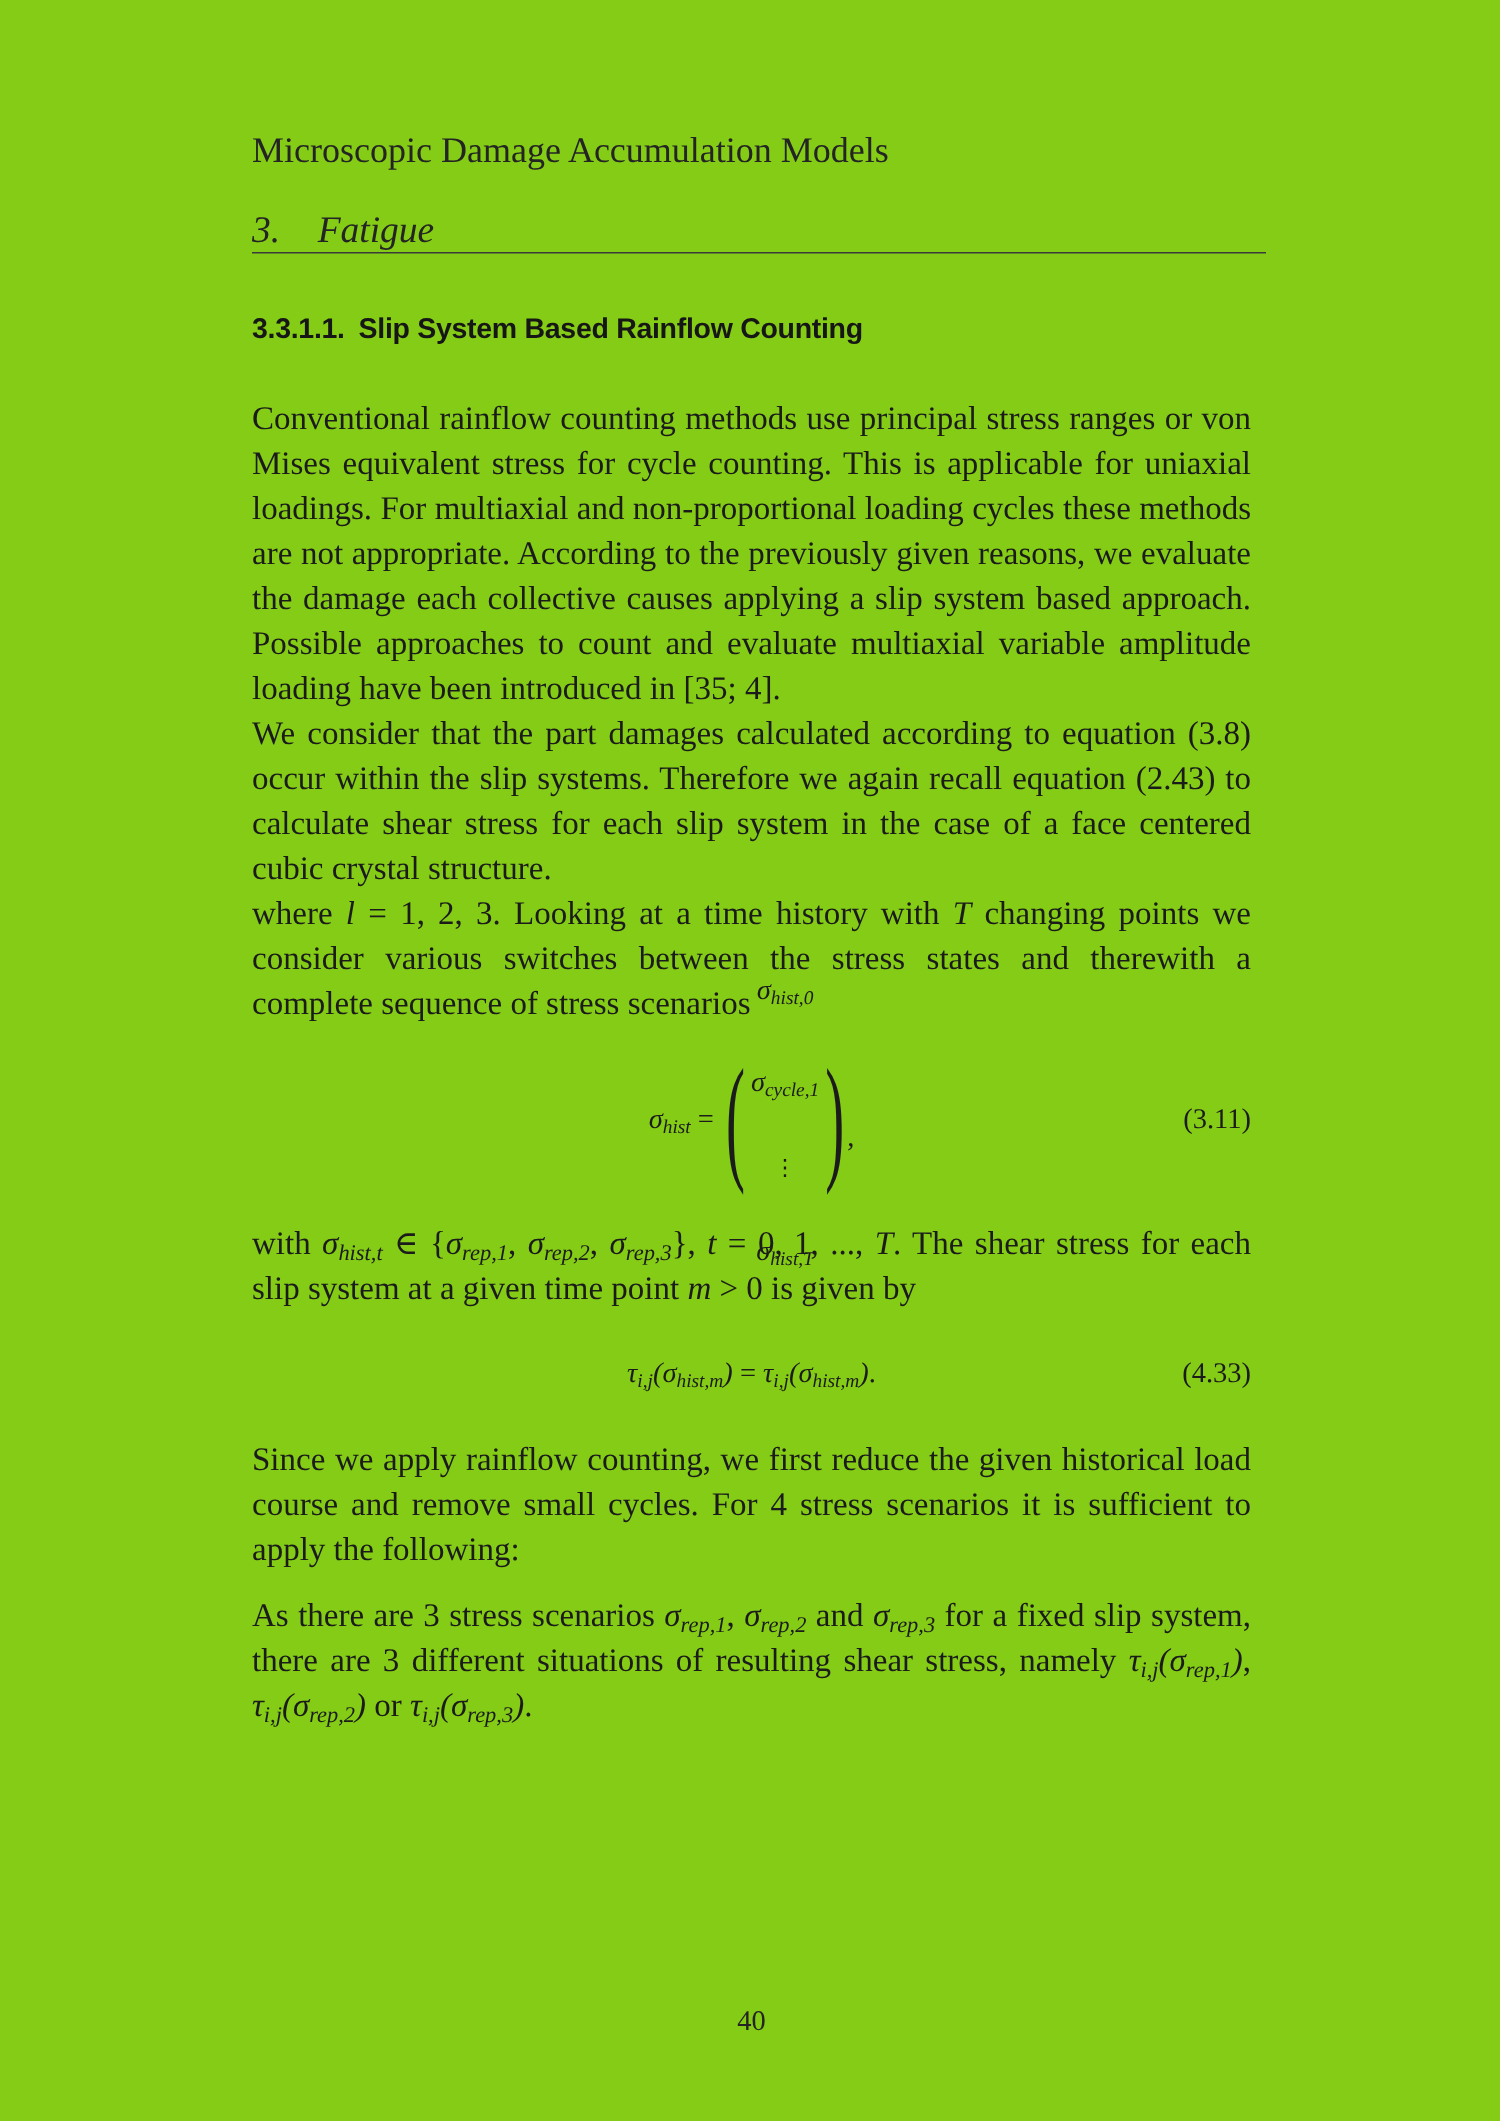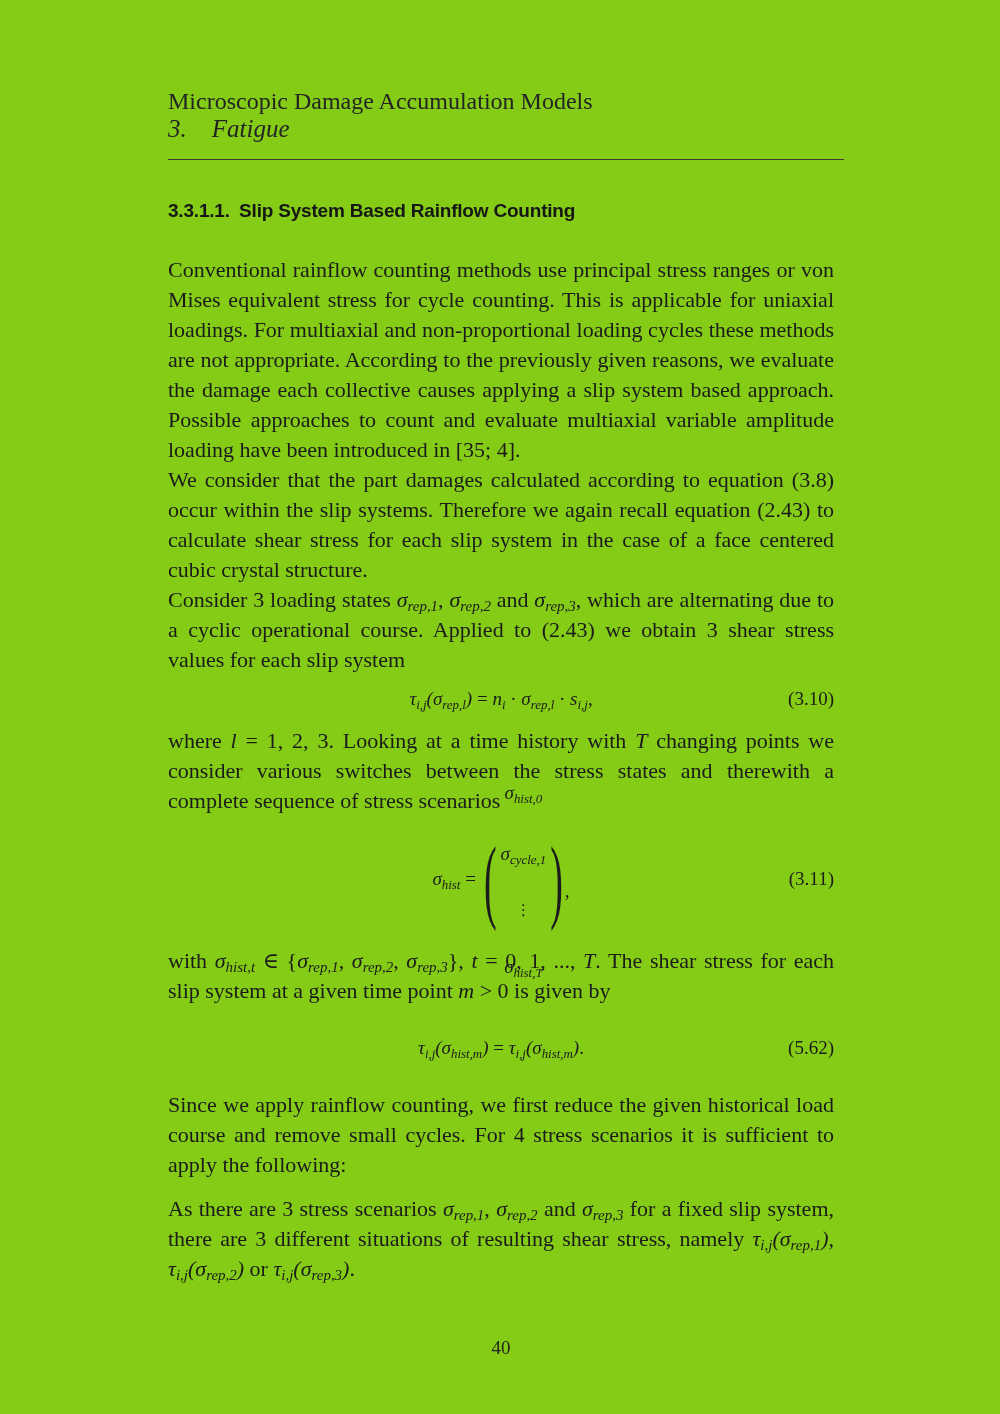--- a/index.html
+++ b/index.html
@@ -22,24 +22,25 @@
     top: 0;
     width: 666px;
   }
   .doc-title {
     margin-top: 88px;
     font-size: 24px;
     font-weight: normal;
     color: #242424;
   }
   .chapter-heading {
+    margin-top: 25px;
     font-size: 25px;
     font-style: italic;
     color: #242424;
-    padding-bottom: 16px;
+    padding-bottom: 0;
     border-bottom: 1.3px solid #3a3a3a;
     width: 676px;
   }
   .section-heading {
     margin: 40px 0 0 0;
     font-family: "Liberation Sans", "DejaVu Sans", sans-serif;
     font-weight: bold;
     font-size: 19px;
     letter-spacing: -0.2px;
     color: #161616;
@@ -132,26 +133,21 @@
     <div class="doc-title">Microscopic Damage Accumulation Models</div>
 
     <div class="chapter-heading">3. Fatigue</div>
 
     <h1 class="section-heading">3.3.1.1. Slip System Based Rainflow Counting</h1>
 
     <p class="body first">Conventional rainflow counting methods use principal stress ranges or von Mises equivalent stress for cycle counting. This is applicable for uniaxial loadings. For multiaxial and non-proportional loading cycles these methods are not appropriate. According to the previously given reasons, we evaluate the damage each collective causes applying a slip system based approach. Possible approaches to count and evaluate multiaxial variable amplitude loading have been introduced in [35; 4].</p>
 
     <p class="body">We consider that the part damages calculated according to equation (3.8) occur within the slip systems. Therefore we again recall equation (2.43) to calculate shear stress for each slip system in the case of a face centered cubic crystal structure.</p>
 
-    <p class="body">Consider 3 loading states <span class="mv">σ<sub>rep,1</sub></span>, <span class="mv">σ<sub>rep,2</sub></span> and <span class="mv">σ<sub>rep,3</sub></span>, which are alternating due to a cyclic operational course. Applied to (2.43) we obtain 3 shear stress values for each slip system</p>
 
-    <div class="equation single eq310">
-      <span class="eq-body"><span class="mv">τ<sub>i,j</sub>(σ<sub>rep,l</sub>)</span> = <span class="mv">n<sub>i</sub></span> · <span class="mv">σ<sub>rep,l</sub></span> · <span class="mv">s<sub>i,j</sub></span>,</span>
-      <span class="eq-number">(3.10)</span>
-    </div>
 
     <p class="body">where <span class="mv">l</span> = 1, 2, 3. Looking at a time history with <span class="mv">T</span> changing points we consider various switches between the stress states and therewith a complete sequence of stress scenarios</p>
 
     <div class="equation matrix-eq">
       <span class="eq311-lhs"><span class="mv">σ<sub>hist</sub></span> =</span>
       <span class="bigparen">(</span>
       <span class="matrix-col">
         <span class="mrow"><span class="mv">σ<sub>hist,0</sub></span></span>
         <span class="mrow"><span class="mv">σ<sub>cycle,1</sub></span></span>
         <span class="mrow vdots">⋮</span>
@@ -159,21 +155,21 @@
       </span>
       <span class="bigparen">)</span>
       <span class="eq-comma">,</span>
       <span class="eq-number">(3.11)</span>
     </div>
 
     <p class="body">with <span class="mv">σ<sub>hist,t</sub></span> ∈ {<span class="mv">σ<sub>rep,1</sub></span>, <span class="mv">σ<sub>rep,2</sub></span>, <span class="mv">σ<sub>rep,3</sub></span>}, <span class="mv">t</span> = 0, 1, ..., <span class="mv">T</span>. The shear stress for each slip system at a given time point <span class="mv">m</span> &gt; 0 is given by</p>
 
     <div class="equation single eq312">
       <span class="eq-body"><span class="mv">τ<sub>i,j</sub>(σ<sub>hist,m</sub>)</span> = <span class="mv">τ<sub>i,j</sub>(σ<sub>hist,m</sub>)</span>.</span>
-      <span class="eq-number">(5.62)</span>
+      <span class="eq-number">(4.33)</span>
     </div>
 
     <p class="body">Since we apply rainflow counting, we first reduce the given historical load course and remove small cycles. For 4 stress scenarios it is sufficient to apply the following:</p>
 
     <p class="body gap">As there are 3 stress scenarios <span class="mv">σ<sub>rep,1</sub></span>, <span class="mv">σ<sub>rep,2</sub></span> and <span class="mv">σ<sub>rep,3</sub></span> for a fixed slip system, there are 3 different situations of resulting shear stress, namely <span class="mv">τ<sub>i,j</sub>(σ<sub>rep,1</sub>)</span>, <span class="mv">τ<sub>i,j</sub>(σ<sub>rep,2</sub>)</span> or <span class="mv">τ<sub>i,j</sub>(σ<sub>rep,3</sub>)</span>.</p>
 
   </div>
 
   <div class="page-number">40</div>
 </div>

